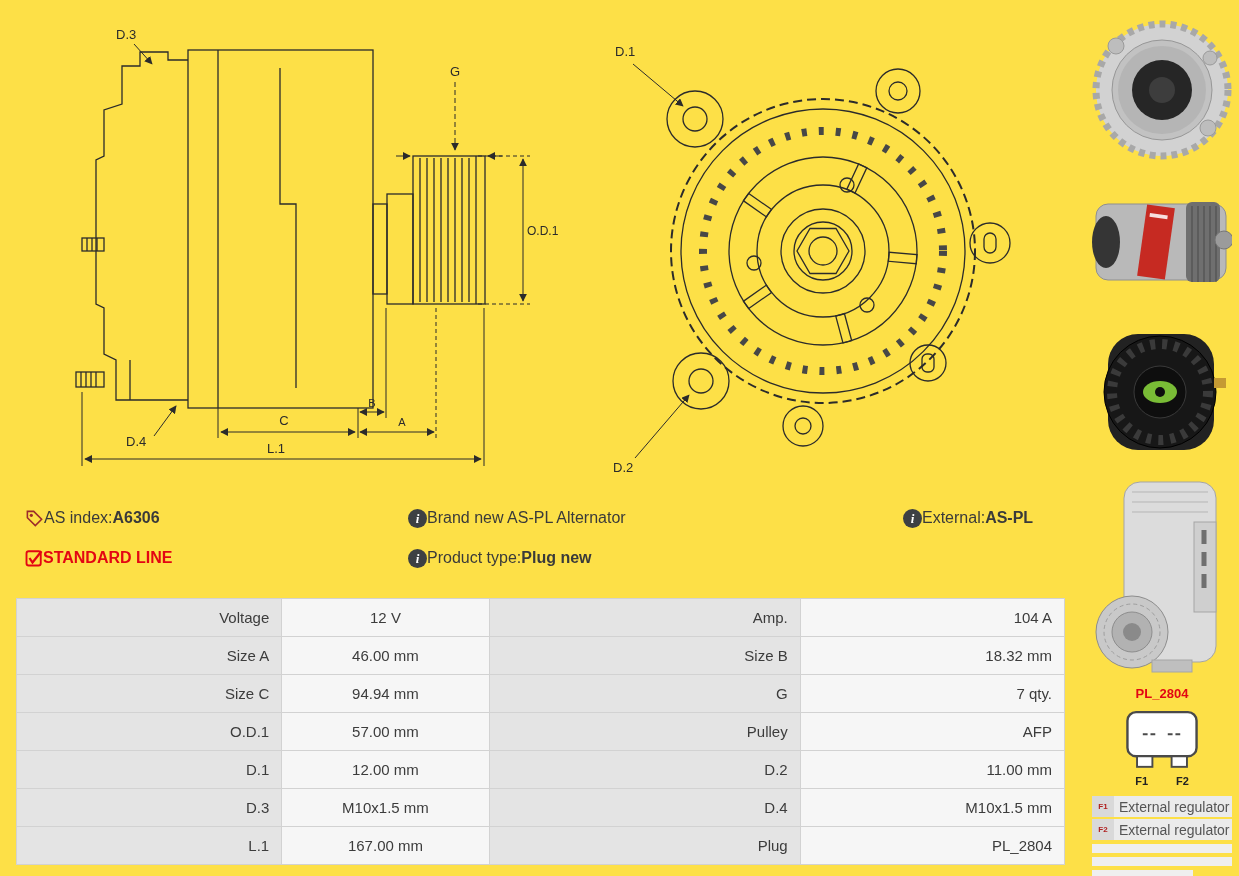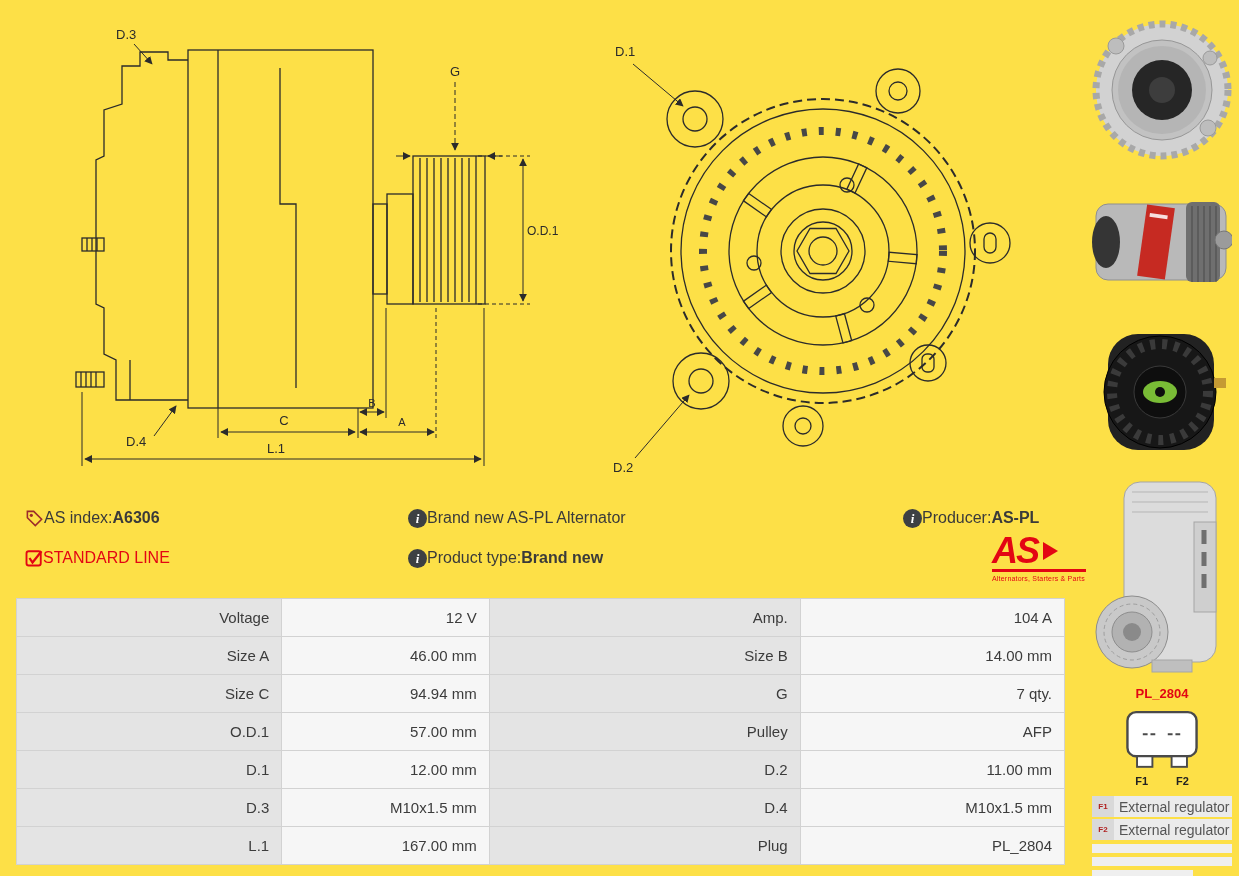--- a/index.html
+++ b/index.html
@@ -11,39 +11,39 @@
   .svg-abs { position:absolute; }
   svg text { font-family:"Liberation Sans", sans-serif; }
 
   
   .photo { position:absolute; }
   .photo svg { display:block; width:100%; height:100%; }
 
   
   .info-item { position:absolute; display:flex; align-items:flex-start; font-size:16px; color:#3a3a3a; white-space:nowrap; }
   .info-item b { font-weight:bold; }
-  .standard-line-text { color:#e30613; font-weight:normal; }
+  .standard-line-text { color:#e30613; font-weight:bold; }
   .info-icon { width:19px; height:19px; min-width:19px; border-radius:50%; background:#3d4043; color:#fff;
                display:flex; align-items:center; justify-content:center;
                font-family:"Liberation Serif", serif; font-style:italic; font-weight:bold; font-size:13px; }
 
   
   .as-logo { position:absolute; left:992px; top:534px; width:96px; }
   .as-logo-row { display:flex; align-items:center; }
   .as-logo-text { color:#e30613; font-size:36px; font-weight:bold; font-style:italic; letter-spacing:-2px; line-height:0.95; }
   .as-logo-tri { width:0; height:0; border-left:15px solid #e30613; border-top:9px solid transparent; border-bottom:9px solid transparent; margin-left:5px; }
   .as-logo-rule { height:3px; background:#e30613; margin:1px 0 3px; width:94px; }
   .as-logo-tagline { color:#e30613; font-size:7px; letter-spacing:0.2px; white-space:nowrap; }
 
   
   .spec { position:absolute; left:16px; top:598px; width:1049px; border-collapse:collapse; }
   .spec td { border:1px solid #d2d2d2; height:38px; font-size:15px; text-align:right; padding:0 12px; color:#3c3c3c; }
   .spec td.lbl { background:#e4e4e4; }
   .spec td.val { background:#f6f6f6; }
-  .spec td.c1 { width:266px; } .spec td.c2 { width:208px; }
+  .spec td.c1 { width:266px; } .spec td.c2 { width:208px;text-align:center; }
   .spec td.c3 { width:312px; } .spec td.c4 { width:265px; }
 
   
   .connector { position:absolute; left:1092px; top:686px; width:140px; }
   .connector-name { color:#e30613; font-weight:bold; font-size:13px; text-align:center; margin-bottom:3px; }
   .connector-svg { display:block; margin:0 auto; width:96px; height:70px; }
   .connector-pins { display:flex; justify-content:center; gap:28px; font-weight:bold; font-size:11px; color:#222; margin-top:1px; }
   .legend { margin-top:9px; }
   .legend-row { display:flex; margin-bottom:2px; }
   .legend-pin { width:22px; background:#d9d9d9; color:#b02020; font-weight:bold; font-size:8px;
@@ -218,60 +218,52 @@
     <b>A6306</b>
   </div>
 
   <div class="info-item" style="left:408px; top:509px;">
     <span class="info-icon">i</span>
     <span>Brand new AS-PL Alternator</span>
   </div>
 
   <div class="info-item" style="left:903px; top:509px;">
     <span class="info-icon">i</span>
-    <span>Producer:</span>
+    <span>External:</span>
     <b>AS-PL</b>
   </div>
 
   <div class="info-item" style="left:25px; top:549px;">
     <svg width="18" height="18" viewBox="0 0 24 24">
       <rect x="2" y="3" width="19" height="19" rx="3" fill="none" stroke="#e30613" stroke-width="2.5"></rect>
       <path d="M6,12 l4,6 L22,3" fill="none" stroke="#e30613" stroke-width="3"></path>
     </svg>
     <span class="standard-line-text">STANDARD LINE</span>
   </div>
 
   <div class="info-item" style="left:408px; top:549px;">
     <span class="info-icon">i</span>
     <span>Product type:</span>
-    <b>Brand new</b>
-  </div>
-
-  <div class="as-logo">
-    <div class="as-logo-row">
-      <span class="as-logo-text">AS</span>
-      <span class="as-logo-tri"></span>
-    </div>
-    <div class="as-logo-rule"></div>
-    <div class="as-logo-tagline">Alternators, Starters &amp; Parts</div>
-  </div>
+    <b>Plug new</b>
+  </div>
+
 
   <table class="spec">
     <tbody>
       <tr>
         <td class="lbl c1">Voltage</td>
         <td class="val c2">12 V</td>
         <td class="lbl c3">Amp.</td>
         <td class="val c4">104 A</td>
       </tr>
       <tr>
         <td class="lbl c1">Size A</td>
         <td class="val c2">46.00 mm</td>
         <td class="lbl c3">Size B</td>
-        <td class="val c4">14.00 mm</td>
+        <td class="val c4">18.32 mm</td>
       </tr>
       <tr>
         <td class="lbl c1">Size C</td>
         <td class="val c2">94.94 mm</td>
         <td class="lbl c3">G</td>
         <td class="val c4">7 qty.</td>
       </tr>
       <tr>
         <td class="lbl c1">O.D.1</td>
         <td class="val c2">57.00 mm</td>

